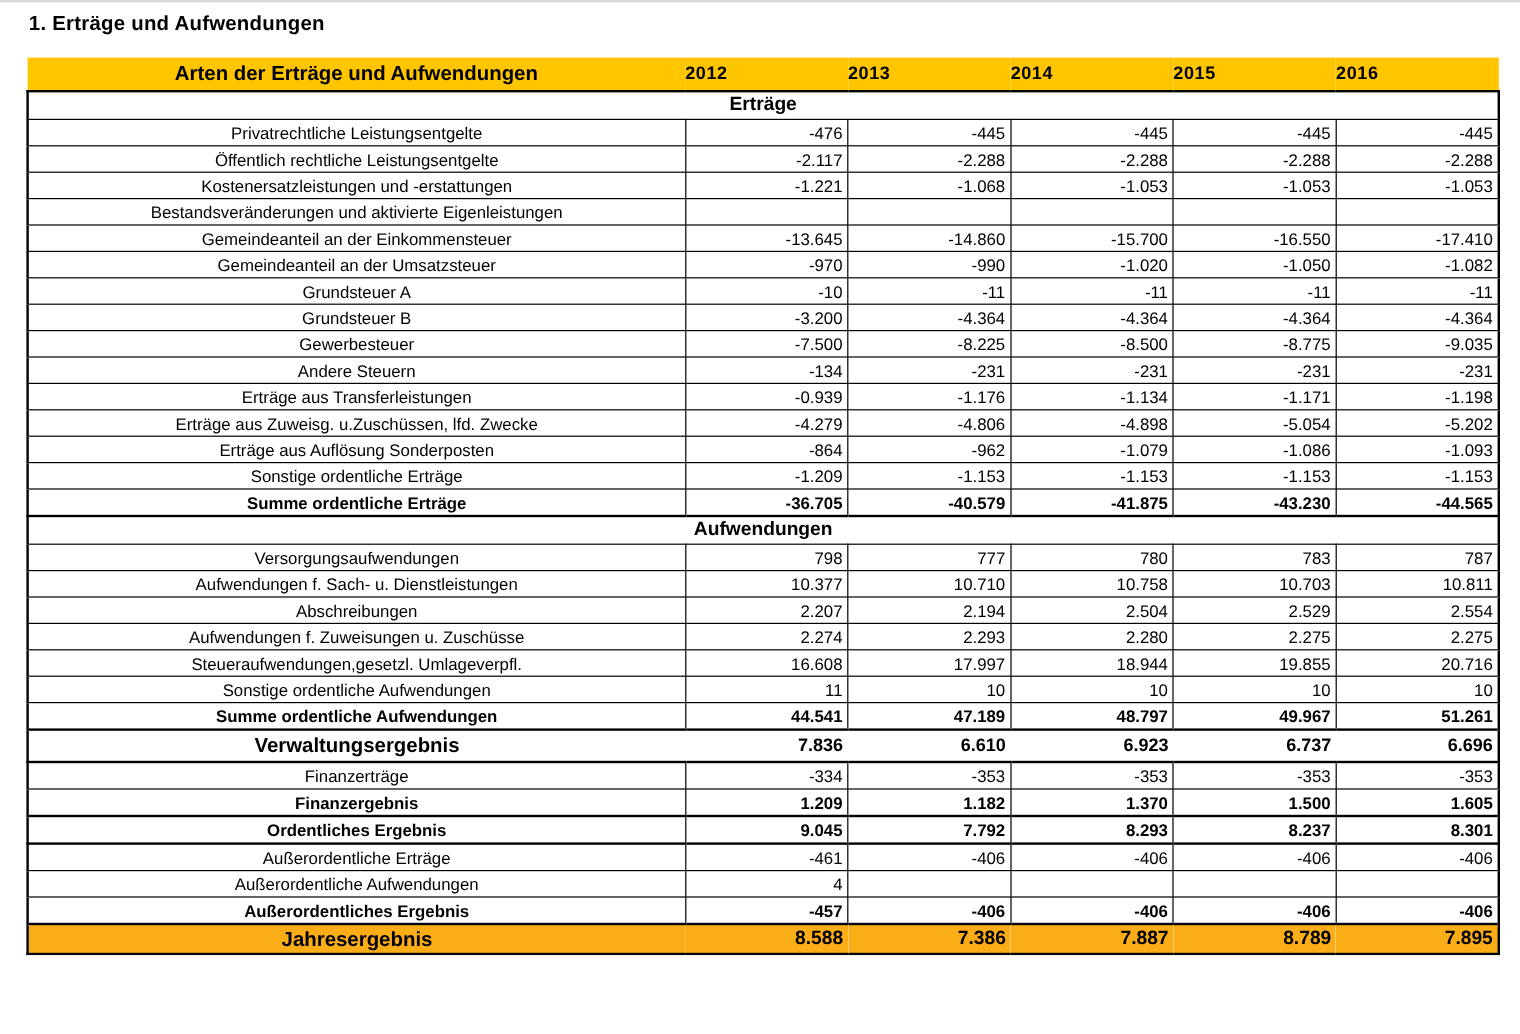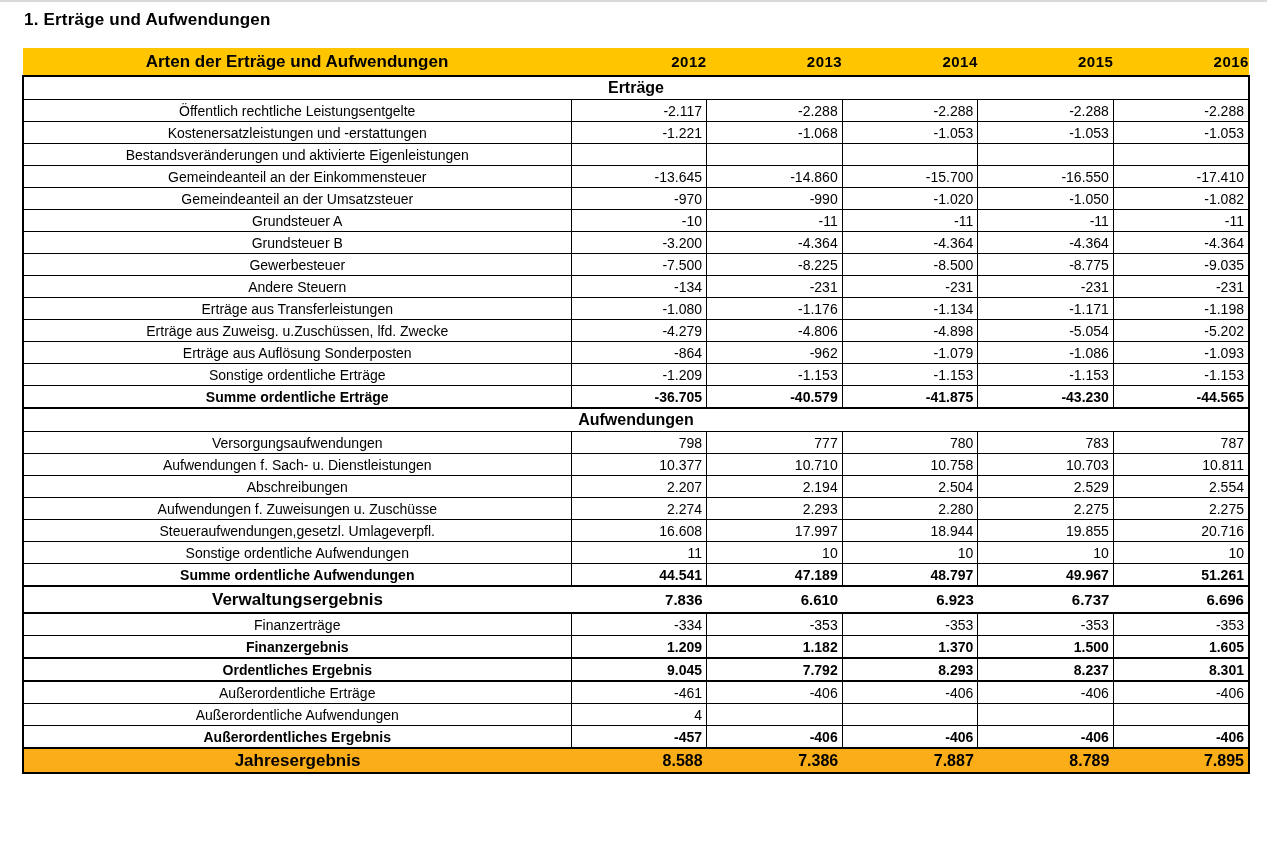--- a/index.html
+++ b/index.html
@@ -39,21 +39,21 @@
 
   
   thead th{
     background:var(--gold-header);
     border:none;
     height:27px;
     font-weight:bold;
     padding:0;
   }
   thead th.h-label{ font-size:17px; text-align:center; }
-  thead th.h-year{ font-size:15px; text-align:right; letter-spacing:0.5px; }
+  thead th.h-year{ font-size:15px; text-align:left; letter-spacing:0.5px; }
 
   
   tbody td{
     border:1px solid var(--line);
     padding:0 4px;
     height:21px;
     font-size:14px;
     overflow:hidden;
     white-space:nowrap;
   }
@@ -121,20 +121,28 @@
         <th class="h-year">2014</th>
         <th class="h-year">2015</th>
         <th class="h-year">2016</th>
       </tr>
     </thead>
     <tbody>
         <tr class="section">
           <td colspan="6" class="lbl">Erträge</td>
         </tr>
         <tr class="data">
+          <td class="lbl">Privatrechtliche Leistungsentgelte</td>
+          <td class="num">-476</td>
+          <td class="num">-445</td>
+          <td class="num">-445</td>
+          <td class="num">-445</td>
+          <td class="num">-445</td>
+        </tr>
+        <tr class="data">
           <td class="lbl">Öffentlich rechtliche Leistungsentgelte</td>
           <td class="num">-2.117</td>
           <td class="num">-2.288</td>
           <td class="num">-2.288</td>
           <td class="num">-2.288</td>
           <td class="num">-2.288</td>
         </tr>
         <tr class="data">
           <td class="lbl">Kostenersatzleistungen und -erstattungen</td>
           <td class="num">-1.221</td>
@@ -194,21 +202,21 @@
         <tr class="data">
           <td class="lbl">Andere Steuern</td>
           <td class="num">-134</td>
           <td class="num">-231</td>
           <td class="num">-231</td>
           <td class="num">-231</td>
           <td class="num">-231</td>
         </tr>
         <tr class="data">
           <td class="lbl">Erträge aus Transferleistungen</td>
-          <td class="num">-1.080</td>
+          <td class="num">-0.939</td>
           <td class="num">-1.176</td>
           <td class="num">-1.134</td>
           <td class="num">-1.171</td>
           <td class="num">-1.198</td>
         </tr>
         <tr class="data">
           <td class="lbl">Erträge aus Zuweisg. u.Zuschüssen, lfd. Zwecke</td>
           <td class="num">-4.279</td>
           <td class="num">-4.806</td>
           <td class="num">-4.898</td>

